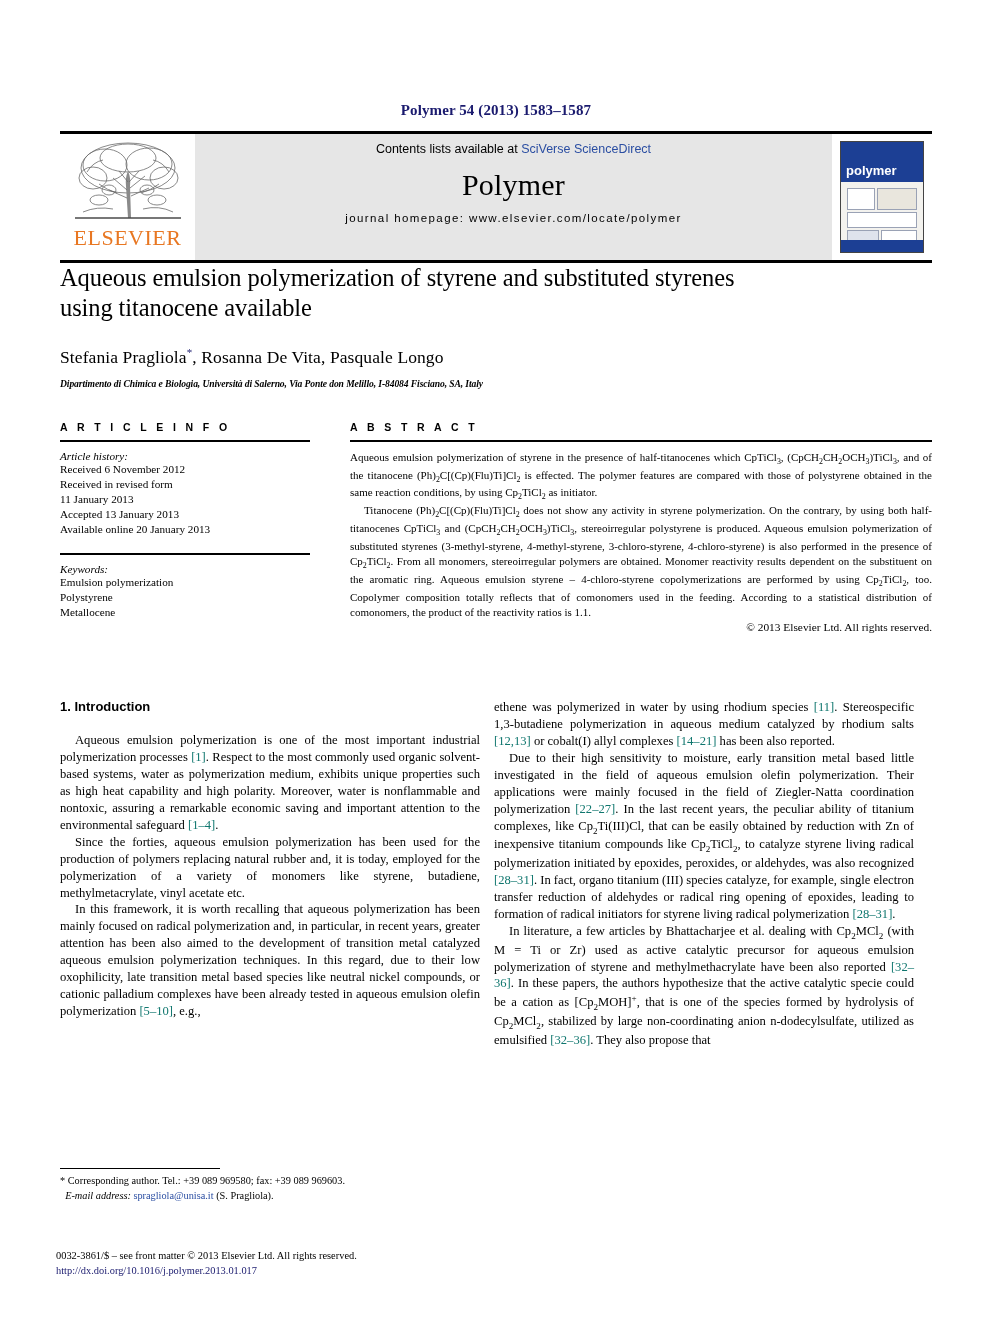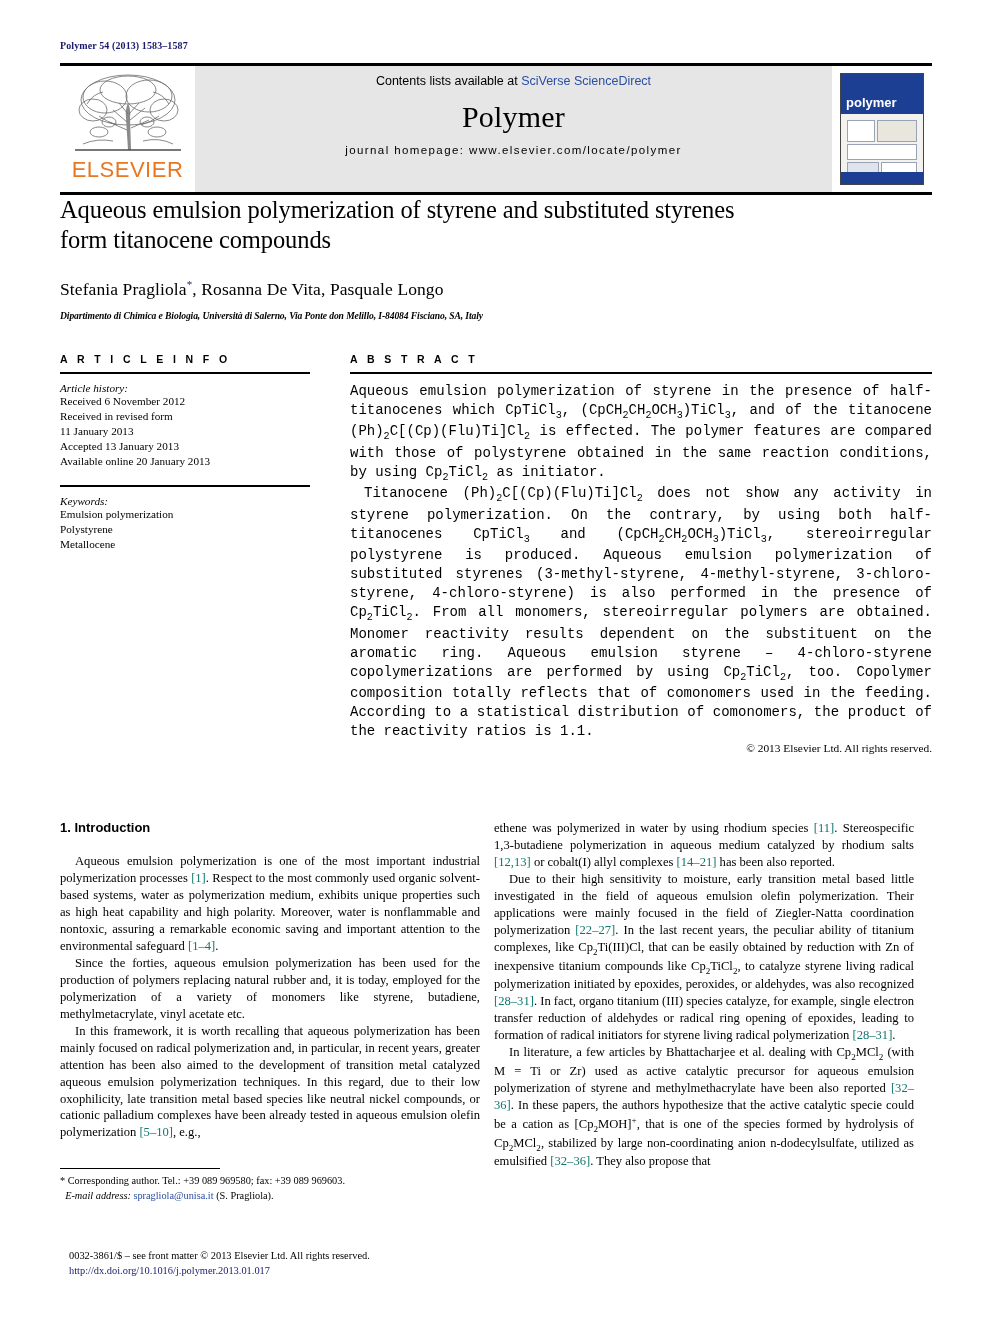--- a/index.html
+++ b/index.html
@@ -18,24 +18,25 @@
   .page {
     width: 992px;
     height: 1323px;
     position: relative;
     box-sizing: border-box;
     padding: 0 60px;
   }
 
   
   .runhead {
-    font-size: 10px;
+    text-align: center;
+    font-size: 15px;
     color: #1a1a6e;
     font-weight: bold;
-    padding-top: 40px;
+    padding-top: 102px;
     letter-spacing: .1px;
   }
 
   
   .masthead {
     margin-top: 12px;
     height: 126px;
     display: flex;
     align-items: stretch;
     border-top: 3px solid #000;
@@ -48,21 +49,21 @@
     display: flex;
     flex-direction: column;
     align-items: center;
     justify-content: flex-start;
     padding-top: 4px;
     box-sizing: border-box;
   }
   .tree-svg { display:block; }
   .elsevier-word {
     color: #E87722;
-    font-family: Liberation Sans, sans-serif;
+    font-family: Liberation Serif, serif;
     font-size: 22px;
     letter-spacing: 0.5px;
     line-height: 1;
     margin-top: 1px;
   }
   .center-cell {
     flex: 1 1 auto;
     background: #e6e6e6;
     display: flex;
     flex-direction: column;
@@ -172,25 +173,24 @@
     margin-bottom: 7px;
   }
   .rule { border-top: 2px solid #000; margin-bottom: 8px; }
 
   .ital-head { font-style: italic; font-size: 11.2px; }
   .hist { font-size: 11.2px; line-height: 1.34; }
   .kw-gap { height: 16px; }
   .kw { font-size: 11.2px; line-height: 1.34; }
 
   .abs-p {
-    font-size: 14px;
+    font-size: 11px;
     line-height: 1.36;
     text-align: justify;
     margin: 0;
-    font-family: Liberation Mono, monospace;
   }
   .abs-p + .abs-p { text-indent: 14px; }
   .copyright {
     font-size: 11.4px;
     text-align: right;
     margin-top: 1px;
   }
 
   
   .body2col {
@@ -229,21 +229,21 @@
     border-top: 1px solid #000;
     width: 160px;
     margin-bottom: 5px;
   }
   .footnote .mail { color: #2b4ea2; }
   .footnote i { font-style: italic; }
 
   
   .footer {
     position: absolute;
-    left: 69px;
+    left: 56px;
     top: 1248px;
     width: 560px;
     font-size: 10.4px;
     line-height: 1.45;
   }
   .footer .doi { color: #1a1a6e; }
   sub { font-size: 0.72em; }
   sup { font-size: 0.72em; }
 </style>
 </head>
@@ -303,21 +303,21 @@
           <div class="sq" style="left:6px;top:48px;width:30px;height:12px;background:#dfe3ec;"></div>
           <div class="sq" style="left:40px;top:48px;width:34px;height:12px;"></div>
         </div>
         <div class="cover-bot"></div>
       </div>
     </div>
   </div>
 
   <div class="title">
     <div>Aqueous emulsion polymerization of styrene and substituted styrenes</div>
-    <div>form titanocene compounds</div>
+    <div>using titanocene available</div>
   </div>
 
   <div class="authors">Stefania Pragliola<sup>*</sup>, Rosanna De Vita, Pasquale Longo</div>
   <div class="affil">Dipartimento di Chimica e Biologia, Università di Salerno, Via Ponte don Melillo, I-84084 Fisciano, SA, Italy</div>
 
   <div class="infoblock">
 
     <div class="col-info">
       <div class="sec-head">A R T I C L E  I N F O</div>
       <div class="rule"></div>

